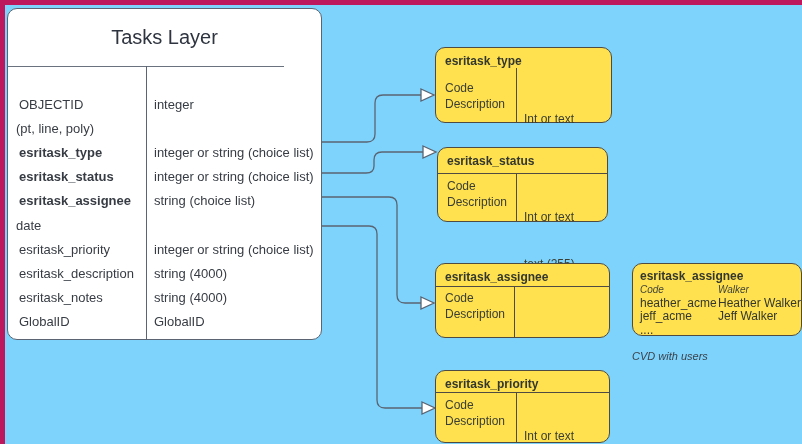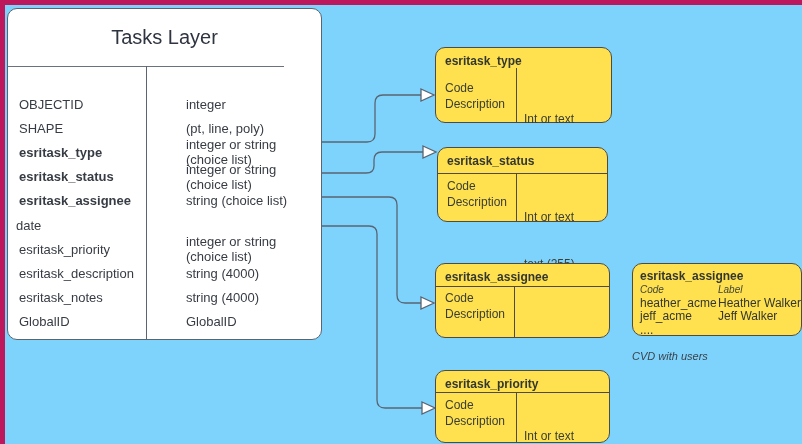--- a/index.html
+++ b/index.html
@@ -20,21 +20,21 @@
   }
   .main-table .title-sep{
     position:absolute;left:0;top:57px;width:276px;height:1px;background:#6a7280;
   }
   .main-table .col-divider{
     position:absolute;left:138px;top:57px;bottom:0;width:1px;background:#5a6472;
   }
   .main-table .rows{
     position:absolute;left:0;top:58px;right:0;bottom:0;padding-top:25px;
   }
-  .trow{display:flex;height:24.2px;align-items:center;font-size:13px;gap:32px;}
+  .trow{display:flex;height:24.2px;align-items:center;font-size:13px;}
   .trow .fname{width:138px;box-sizing:border-box;padding-left:11px;flex:none;}
   .trow .ftype{padding-left:8px;}
   .trow.key .fname{font-weight:bold;}
   
   .cbox{
     position:absolute;background:#ffe150;border:1.5px solid #4f4b42;
     border-radius:10px;box-sizing:border-box;color:#3a3e33;
   }
   .cbox .ctitle{
     position:absolute;left:9px;top:6px;font-size:12px;font-weight:bold;color:#33372e;
@@ -82,21 +82,20 @@
   <div class="main-table">
     <div class="title">Tasks Layer</div>
     <div class="title-sep"></div>
     <div class="col-divider"></div>
     <div class="rows">
       <div class="trow">
           <span class="fname">OBJECTID</span>
           <span class="ftype">integer</span>
         </div>
       <div class="trow">
-          <span class="fname">SHAPE</span>
           <span class="ftype">(pt, line, poly)</span>
         </div>
       <div class="trow key">
           <span class="fname">esritask_type</span>
           <span class="ftype">integer or string (choice list)</span>
         </div>
       <div class="trow key">
           <span class="fname">esritask_status</span>
           <span class="ftype">integer or string (choice list)</span>
         </div>
@@ -182,21 +181,21 @@
         <div>Int or text</div>
         
       </div>
     </div>
   </div>
 
   <div class="cvd-box">
     <div class="cvd-title">esritask_assignee</div>
     <div class="cvd-grid">
       <span class="hdr">Code</span>
-      <span class="hdr">Label</span>
+      <span class="hdr">Walker</span>
       <span class="cell">heather_acme</span>
       <span class="cell">Heather Walker</span>
       <span class="cell">jeff_acme</span>
       <span class="cell">Jeff Walker</span>
       <span class="cell">....</span>
       <span class="cell"></span>
     </div>
   </div>
   <div class="cvd-caption">CVD with users</div>
 

